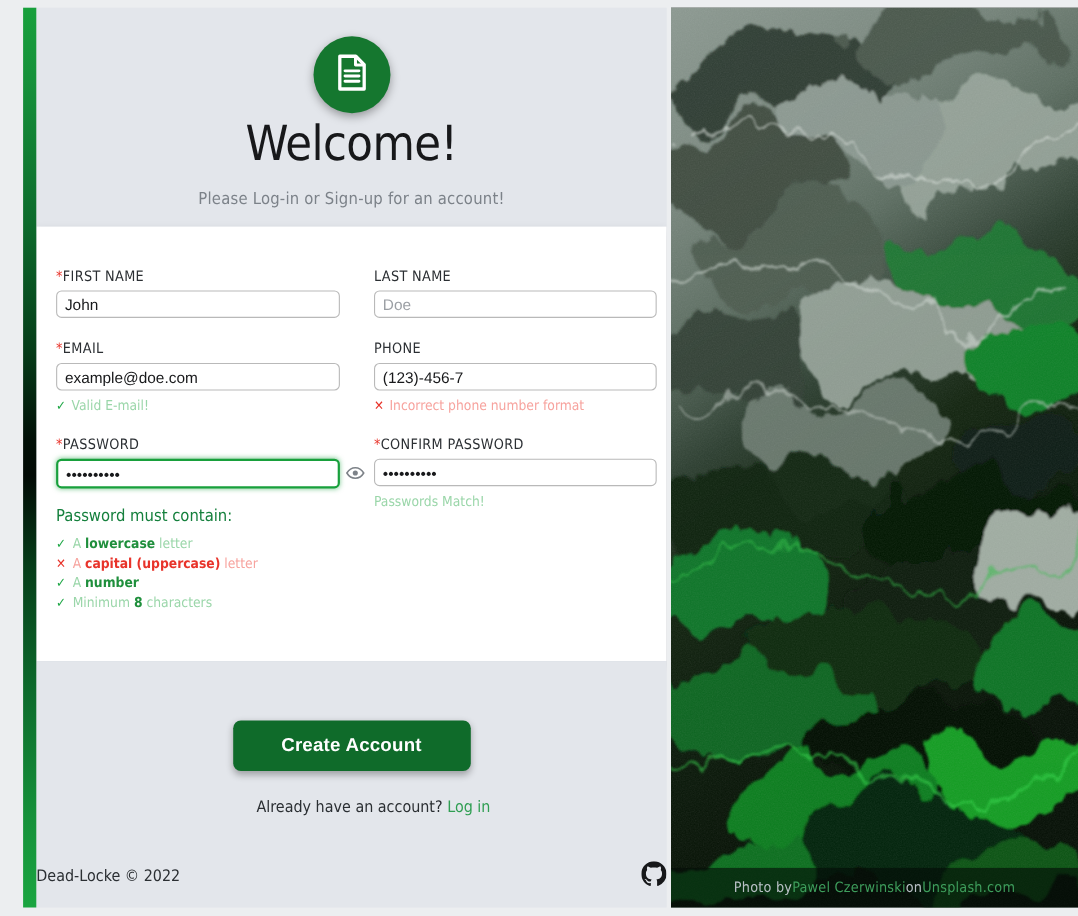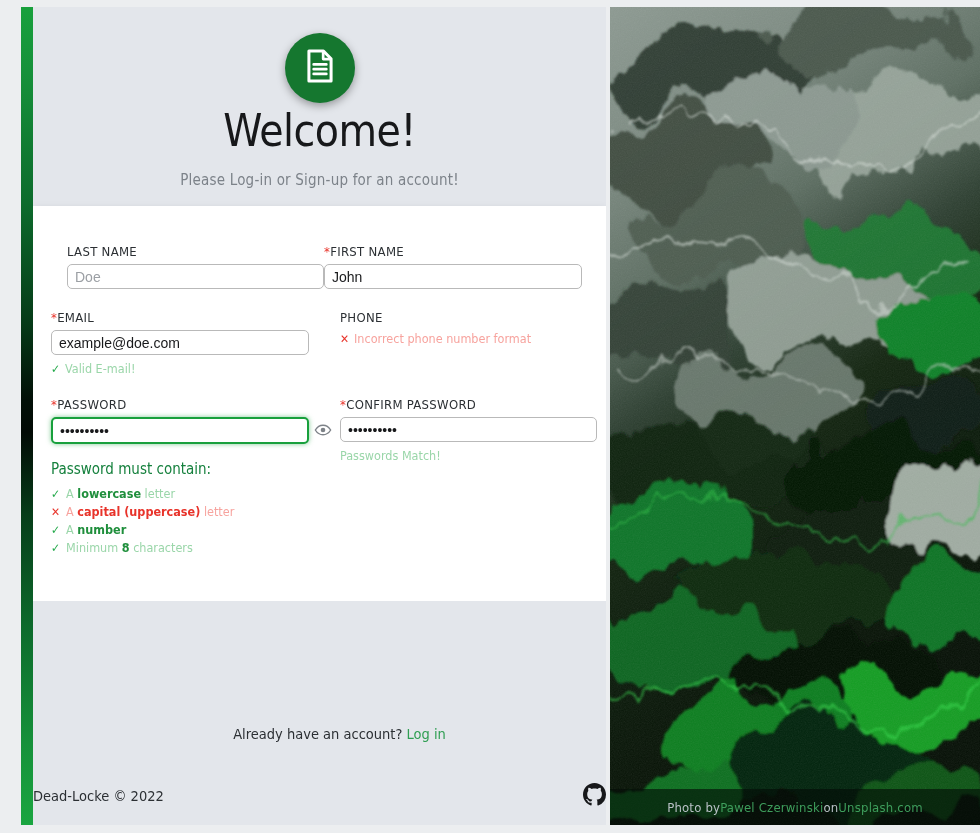--- a/index.html
+++ b/index.html
@@ -312,41 +312,42 @@
         </span>
       </div>
       <div class="welcome-title">Welcome!</div>
       <div class="welcome-sub">Please Log-in or Sign-up for an account!</div>
     </div>
 
     <div class="form-card">
       <div class="grid">
 
         <div class="row">
+          <div class="cell left">
+            <div class="fld-label"><span class="req">*</span><span>FIRST NAME</span></div>
+            <input class="inp" type="text" value="John" style="">
+          </div>
           <div class="cell right">
             <div class="fld-label">LAST NAME</div>
             <input class="inp" type="text" placeholder="Doe" style="">
-          </div>
-          <div class="cell left">
-            <div class="fld-label"><span class="req">*</span><span>FIRST NAME</span></div>
-            <input class="inp" type="text" value="John" style="">
           </div>
         </div>
 
         <div class="row" style="margin-top:21px;">
           <div class="cell left">
             <div class="fld-label"><span class="req">*</span><span>EMAIL</span></div>
             <input class="inp" type="text" value="example@doe.com" style="">
             <div class="hint ok">
               <span class="mark-ok">✓</span>
               <span>Valid E-mail!</span>
             </div>
           </div>
           <div class="cell right">
             <div class="fld-label">PHONE</div>
+            <input class="inp" type="text" value="(123)-456-7" style="">
             <div class="hint bad">
               <span class="mark-bad">✕</span>
               <span>Incorrect phone number format</span>
             </div>
           </div>
         </div>
 
         <div class="row" style="margin-top:21px;">
           <div class="cell left">
             <div class="fld-label"><span class="req">*</span><span>PASSWORD</span></div>
@@ -387,20 +388,21 @@
             <div class="hint plain">
               <span>Passwords Match!</span>
             </div>
           </div>
         </div>
 
       </div>
     </div>
 
     <div class="bottom">
+      <button class="cta">Create Account</button>
 
       <div class="have-acct">
         <span>Already have an account? </span><a>Log in</a>
       </div>
 
       <div class="copy">
         <span>Dead-Locke © 2022</span>
         <span>
           <svg width="23" height="23" viewBox="0 0 16 16">
             <path fill="#17181a" d="M8 0C3.58 0 0 3.58 0 8c0 3.54 2.29 6.53 5.47 7.59.4.07.55-.17.55-.38

